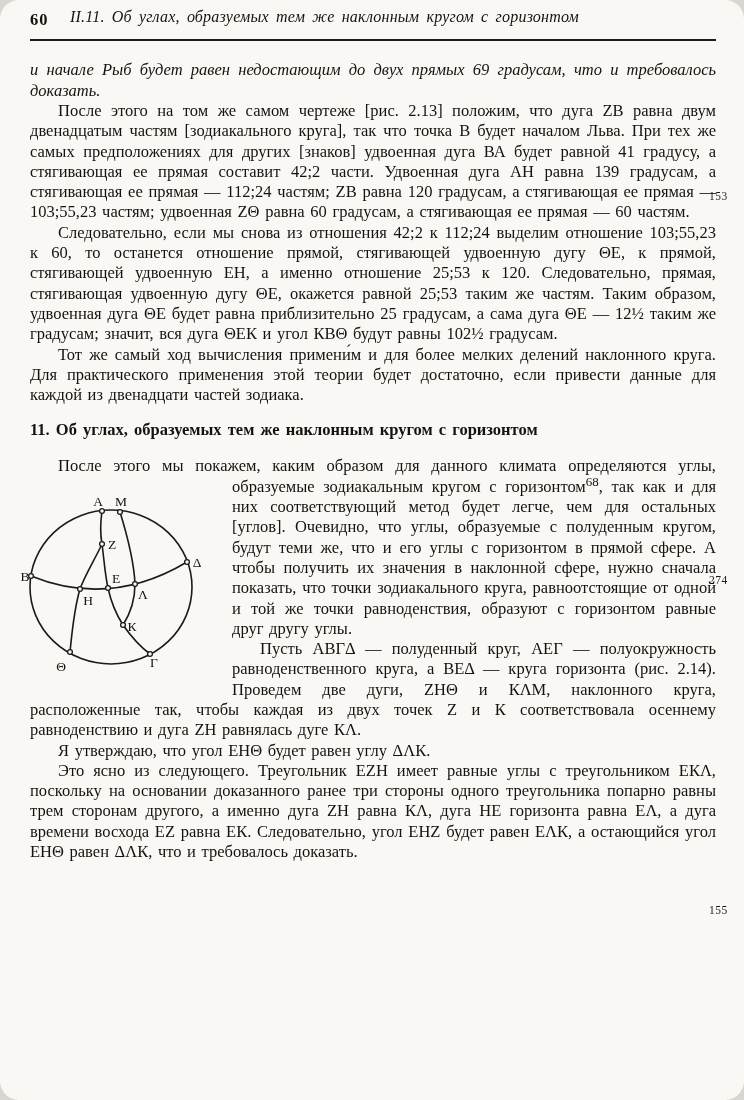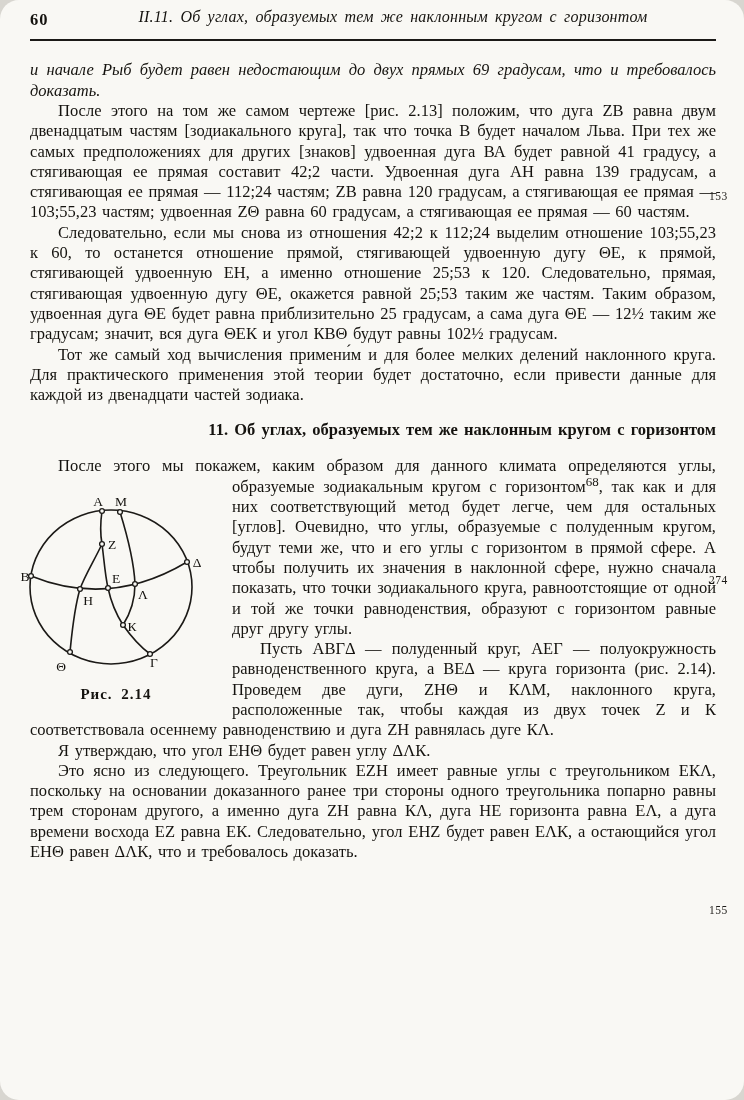--- a/index.html
+++ b/index.html
@@ -15,32 +15,32 @@
     padding:8px 28px 0 30px;
     overflow:hidden;
     border-radius:19px;
   }
   header{position:relative;height:26px;}
   .pagenum{
     position:absolute;left:0;top:2px;
     font-weight:bold;font-size:16.5px;letter-spacing:1px;
   }
   .runhead{
-    display:block;text-align:center;
+    display:block;text-align:left;
     font-style:italic;font-size:16px;
     word-spacing:3px;letter-spacing:.2px;
     padding-left:40px;
   }
   .rule{height:2.4px;background:#1c1a17;margin-top:5px;}
   main{margin-top:19px;font-size:16.5px;line-height:20.3px;text-align:justify;word-spacing:1.5px;}
   main p{margin:0;text-indent:28px;}
   main p.noindent{text-indent:0;font-style:italic;}
   h2{
     font-size:16.5px;line-height:20px;font-weight:bold;
-    text-align:right;margin:15px 0 16px 0;word-spacing:2px;
+    text-align:left;margin:15px 0 16px 0;word-spacing:2px;
   }
   sup{font-size:13px;line-height:0;vertical-align:6px;}
   .figwrap{
     float:left;
     width:192px;
     margin:6px 20px 2px -10px;
     text-indent:0;
     text-align:center;
   }
   .figwrap svg{display:block;}
@@ -99,21 +99,20 @@
         <text class="fig-lbl" x="92" y="66" text-anchor="middle">Z</text>
         <text class="fig-lbl" x="5" y="98" text-anchor="middle">В</text>
         <text class="fig-lbl" x="177" y="84" text-anchor="middle">Δ</text>
         <text class="fig-lbl" x="96" y="100" text-anchor="middle">Е</text>
         <text class="fig-lbl" x="68" y="122" text-anchor="middle">Н</text>
         <text class="fig-lbl" x="123" y="116" text-anchor="middle">Λ</text>
         <text class="fig-lbl" x="112" y="148" text-anchor="middle">К</text>
         <text class="fig-lbl" x="41" y="188" text-anchor="middle">Θ</text>
         <text class="fig-lbl" x="134" y="184" text-anchor="middle">Г</text>
       </svg>
-          <span class="caption">Рис. 2.14</span>
         </span><span> как и для них соответствующий метод будет легче, чем для остальных [углов]. Очевидно, что углы, образуемые с полуденным кругом, будут теми же, что и его углы с горизонтом в прямой сфере. А чтобы получить их значения в наклонной сфере, нужно сначала показать, что точки зодиакального круга, равноотстоящие от одной и той же точки равноденствия, образуют с горизонтом равные друг другу углы.</span></p>
 
     <p>Пусть АВГΔ — полуденный круг, АЕГ — полуокружность равноденственного круга, а ВЕΔ — круга горизонта (рис. 2.14). Проведем две дуги, ZНΘ и КΛМ, наклонного круга, расположенные так, чтобы каждая из двух точек Z и К соответствовала осеннему равноденствию и дуга ZН равнялась дуге КΛ.</p>
     <p>Я утверждаю, что угол ЕНΘ будет равен углу ΔΛК.</p>
     <p>Это ясно из следующего. Треугольник ЕZН имеет равные углы с треугольником ЕКΛ, поскольку на основании доказанного ранее три стороны одного треугольника попарно равны трем сторонам другого, а именно дуга ZН равна КΛ, дуга НЕ горизонта равна ЕΛ, а дуга времени восхода ЕZ равна ЕК. Следовательно, угол ЕНZ будет равен ЕΛК, а остающийся угол ЕНΘ равен ΔΛК, что и требовалось доказать.</p>
   </main>
 
   <div class="margin-note" style="top:190px">153</div>
   <div class="margin-note" style="top:574px">274</div>
   <div class="margin-note" style="top:904px">155</div>

